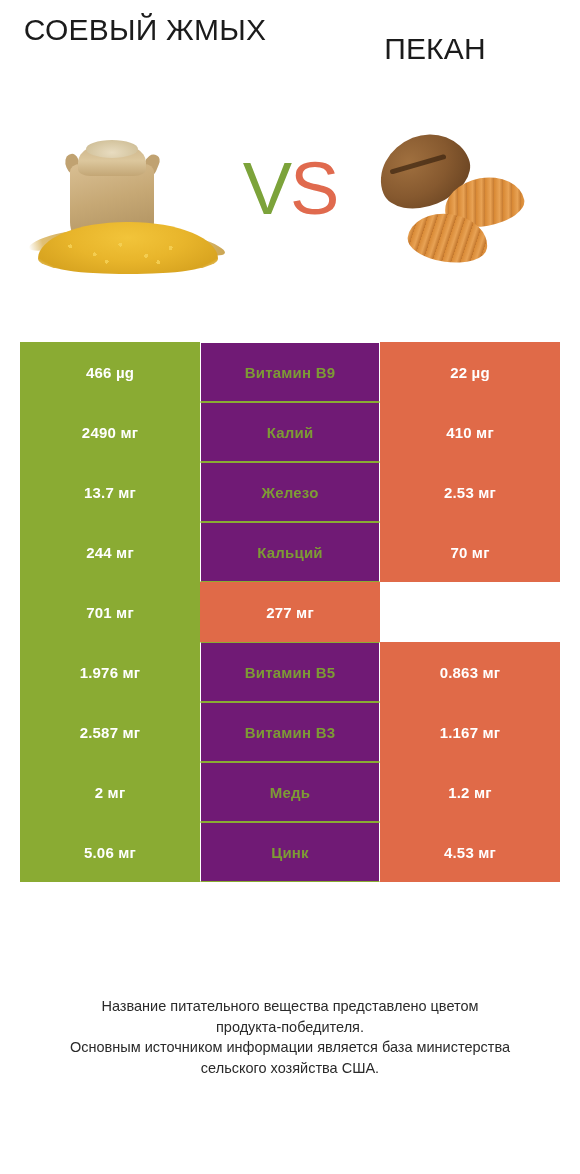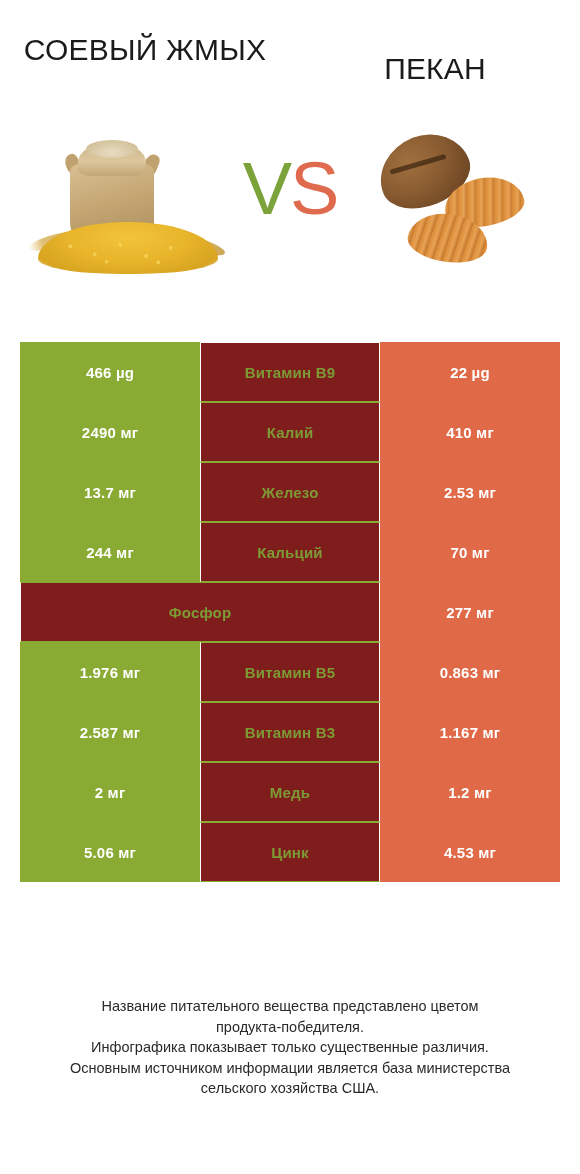--- a/index.html
+++ b/index.html
@@ -15,21 +15,21 @@
     overflow: hidden;
     position: relative;
   }
 
   
   .header {
     display: flex;
     width: 580px;
     height: 110px;
     align-items: flex-start;
-    padding-top: 32px;
+    padding-top: 12px;
     box-sizing: border-box;
     justify-content: space-between;
   }
   .header-title {
     flex: 0 0 50%;
     text-align: center;
     font-size: 30px;
     font-weight: 400;
     line-height: 1.22;
     letter-spacing: 0.2px;
@@ -202,21 +202,21 @@
     font-weight: 700;
     letter-spacing: .2px;
   }
   .cell-left {
     flex: 0 0 180px;
     background: #8aab33;
     color: #ffffff;
   }
   .cell-mid {
     flex: 1 1 auto;
-    background: #7f1d1d;
+    background: #701a75;
     color: #7d9b35;
     border-top: 1px solid #8aab33;
     border-bottom: 1px solid #8aab33;
     border-left: 1px solid #ffffff;
     border-right: 1px solid #ffffff;
   }
   .cell-right {
     flex: 0 0 180px;
     background: #e06a48;
     color: #ffffff;
@@ -296,21 +296,21 @@
     <div class="cell cell-right">2.53 мг</div>
   </div>
 
   <div class="row">
     <div class="cell cell-left">244 мг</div>
     <div class="cell cell-mid">Кальций</div>
     <div class="cell cell-right">70 мг</div>
   </div>
 
   <div class="row">
-    <div class="cell cell-mid">Фосфор</div>
+    <div class="cell cell-left">701 мг</div>
     <div class="cell cell-right">277 мг</div>
   </div>
 
 
   <div class="row">
     <div class="cell cell-left">1.976 мг</div>
     <div class="cell cell-mid">Витамин B5</div>
     <div class="cell cell-right">0.863 мг</div>
   </div>
 
@@ -330,16 +330,15 @@
     <div class="cell cell-left">5.06 мг</div>
     <div class="cell cell-mid">Цинк</div>
     <div class="cell cell-right">4.53 мг</div>
   </div>
 
 </div>
 
 <div class="footnote">
   <span>Название питательного вещества представлено цветом</span>
   <span>продукта-победителя.</span>
-  <span>Инфографика показывает только существенные различия.</span>
   <span>Основным источником информации является база министерства</span>
   <span>сельского хозяйства США.</span>
 </div>
 
 </body></html>

